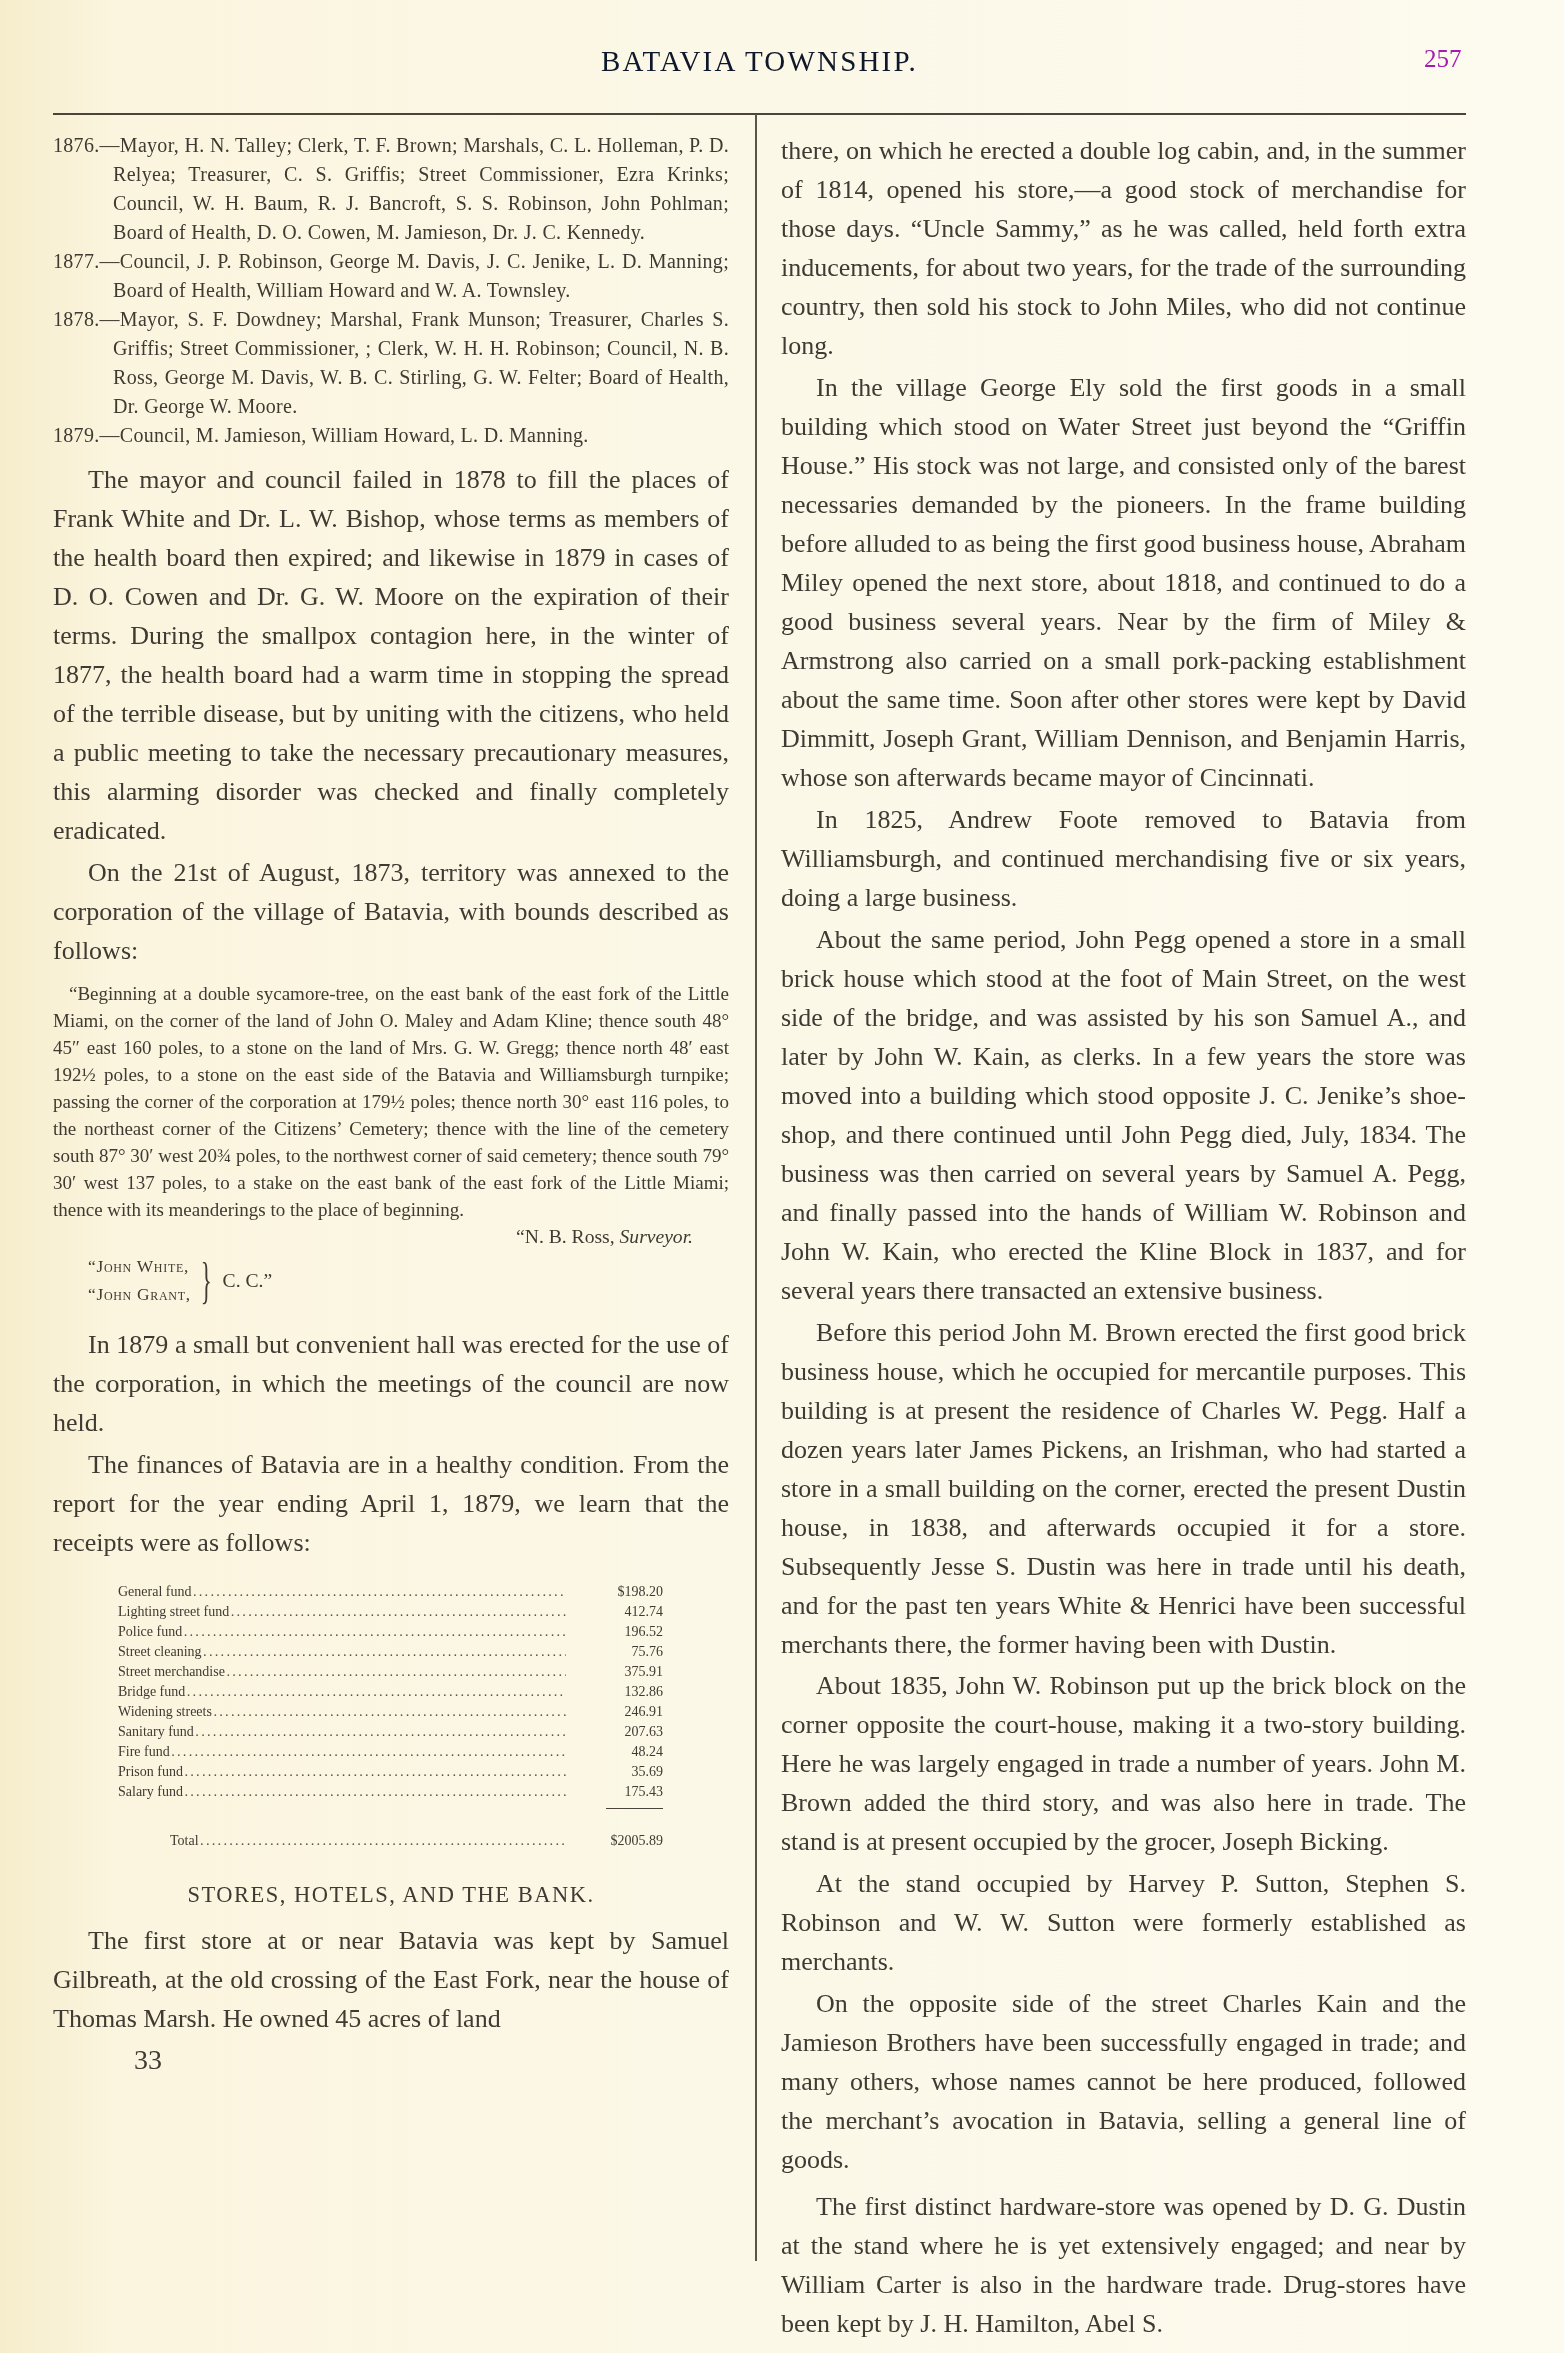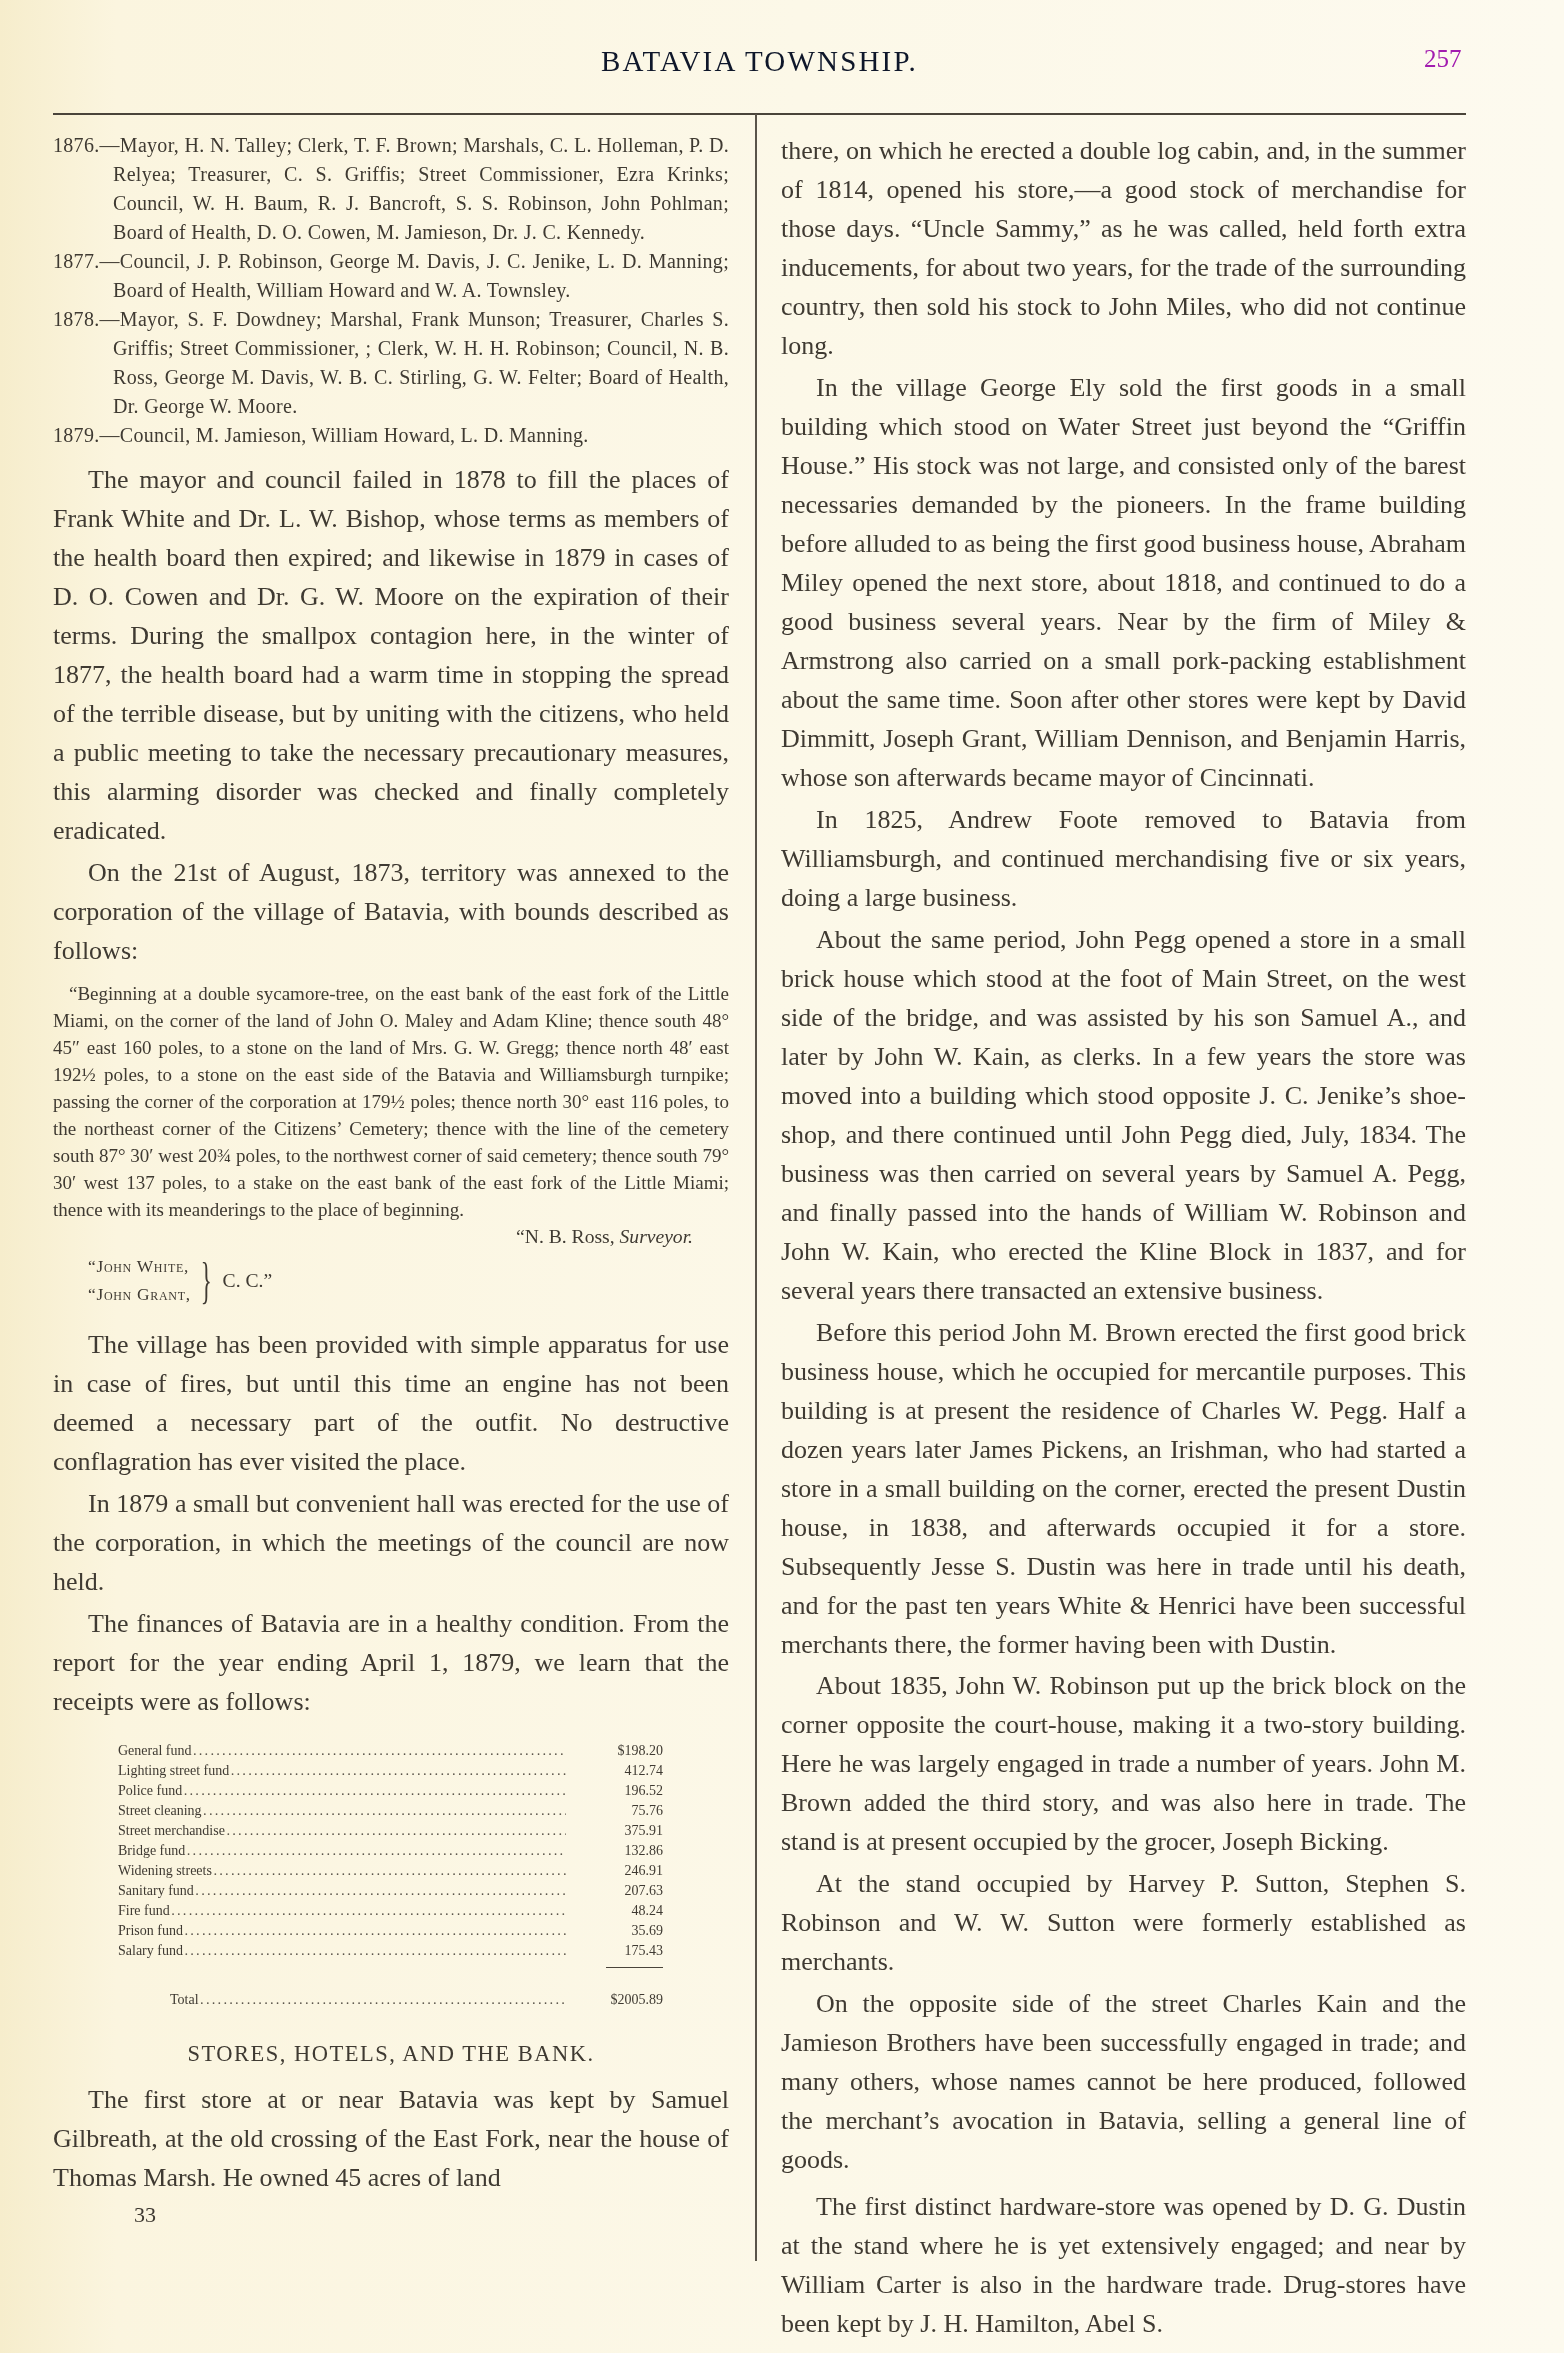--- a/index.html
+++ b/index.html
@@ -46,21 +46,21 @@
   .receipts { margin:19px 0 0 65px; width:545px; font-size:14px; }
   .receipt-row { display:flex; align-items:baseline; height:20px; line-height:20px; }
   .receipt-label { white-space:nowrap; }
   .leader { flex:1; overflow:hidden; white-space:nowrap; margin:0 10.2px 0 1.5px; letter-spacing:2.2px; font-size:14.5px; color:#5a544a; }
   .leader::before { content:"................................................................................................................................"; }
   .receipt-value { width:87px; text-align:right; }
   .total-rule { margin:7.3px 0 0 auto; width:57px; height:1.5px; background:#4a443a; }
   .receipt-total { margin-top:20.3px; padding-left:52px; }
 
   .section-heading { text-align:center; font-size:22.5px; letter-spacing:1.5px; margin:32px 0 13px 0; }
-  .signature-mark { font-size:22px; margin-left:81px; margin-top:5.8px; }
+  .signature-mark { font-size:28px; margin-left:81px; margin-top:5.8px; }
 </style>
 </head>
 <body>
 
 <div class="running-head">
   <div class="running-title">BATAVIA TOWNSHIP.</div>
   <div class="page-number">257</div>
 </div>
 <div class="head-rule"></div>
 <div class="col-divider"></div>
@@ -85,21 +85,20 @@
       <div class="names">
         <div>“John White,</div>
         <div>“John Grant,</div>
       </div>
       <span class="brace">}</span>
       <span class="cc">C. C.”</span>
     </div>
   </div>
 
   <div class="body-text" style="margin-top:14.5px;">
-    <p class="indent">The village has been provided with simple apparatus for use in case of fires, but until this time an engine has not been deemed a necessary part of the outfit. No destructive conflagration has ever visited the place.</p>
     <p class="indent" style="margin-top:2.9px;">In 1879 a small but convenient hall was erected for the use of the corporation, in which the meetings of the council are now held.</p>
     <p class="indent" style="margin-top:2.9px;">The finances of Batavia are in a healthy condition. From the report for the year ending April 1, 1879, we learn that the receipts were as follows:</p>
   </div>
 
   <div class="receipts">
     <div class="receipt-row">
         <span class="receipt-label">General fund</span>
         <span class="leader"></span>
         <span class="receipt-value">$198.20</span>
       </div>

